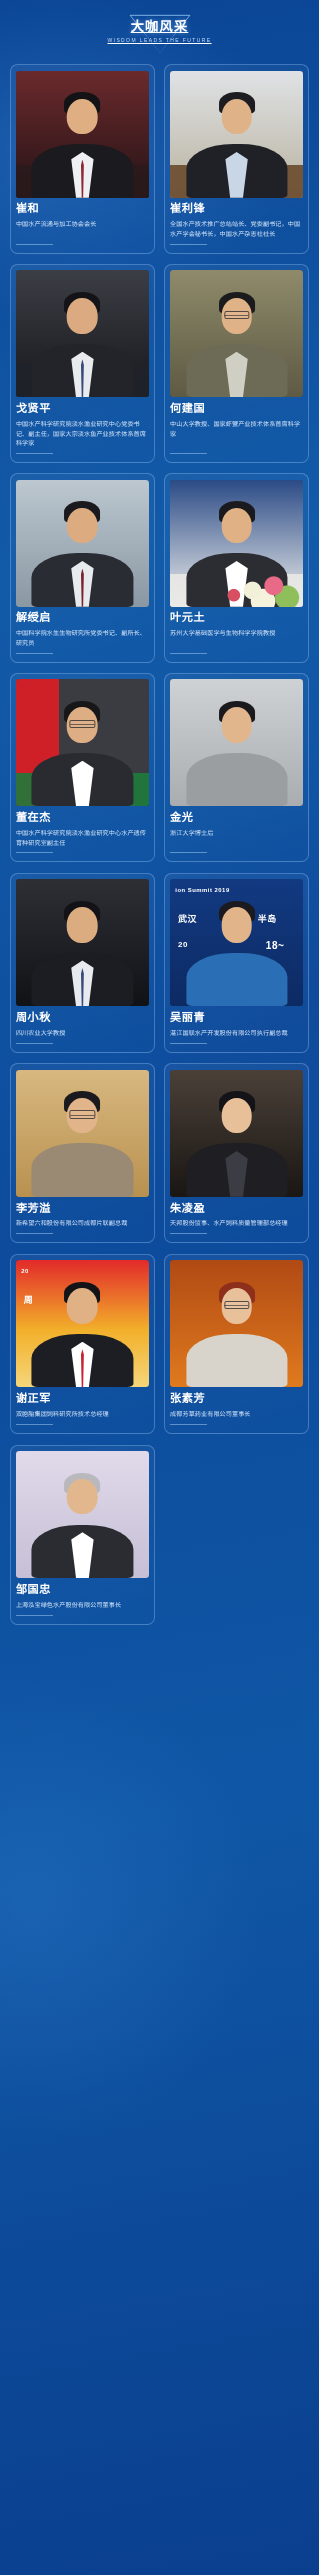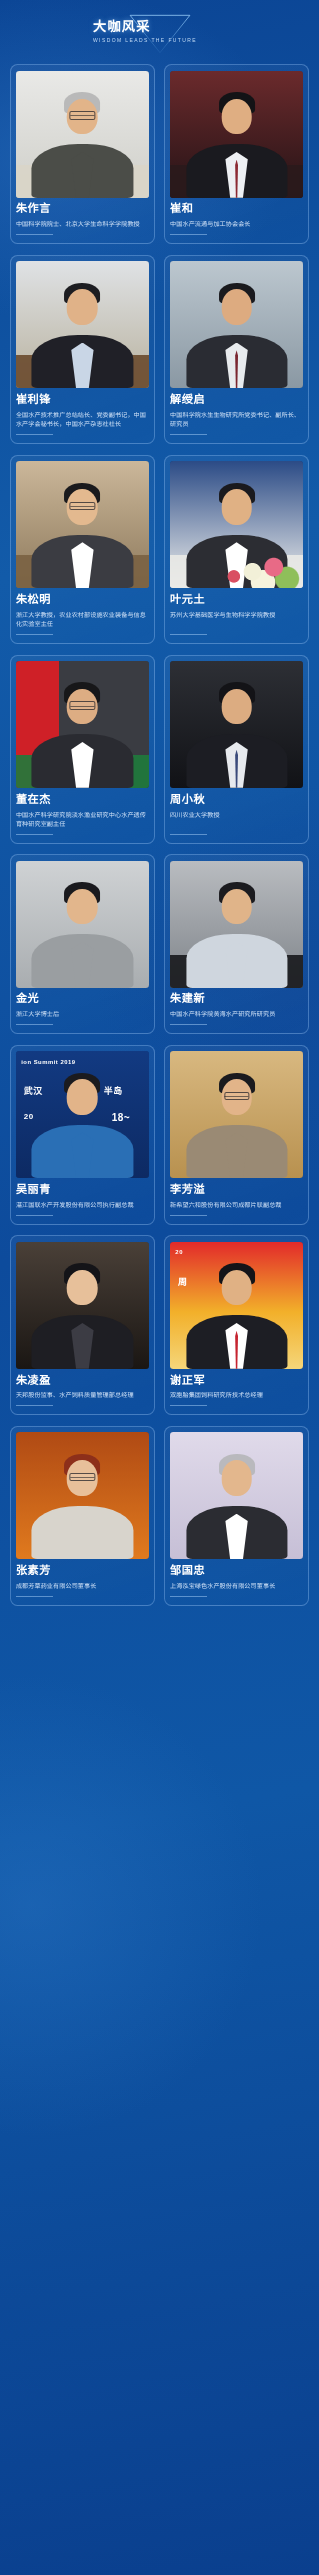--- a/index.html
+++ b/index.html
@@ -32,22 +32,23 @@
     align-items:center;
     justify-content:center;
     flex-direction:column;
   }
   .brand-wrap {
     position:relative;
     width:133px;
     height:49px;
     display:flex;
     flex-direction:column;
-    align-items:flex-start;
+    align-items:center;
     justify-content:center;
+    text-decoration:underline;
   }
   .brand-tri {
     position:absolute;
     top:8.5px;
     left:50%;
     transform:translateX(-50%);
     width:63px;
     height:42px;
     opacity:.95;
     pointer-events:none;
@@ -184,36 +185,20 @@
           <polygon points="3,4 115,4 59,74" fill="none" stroke="url(#tg)" stroke-width="1.6"></polygon>
         </svg>
       </div>
       <div class="brand-cn">大咖风采</div>
       <div class="brand-en">WISDOM  LEADS  THE  FUTURE</div>
     </div>
   </div>
 
   <div class="grid" id="grid">
       <div class="card">
-        <div class="photo" aria-label="朱作言坐在会议桌前">
-          <div class="ph-art">
-            <div class="bg" style="background:linear-gradient(180deg,#e9e9e7,#cfcfc9)"></div>
-            <div class="podium" style="height:26%;background:#d9d5c8;opacity:.9"></div>
-            <div class="torso" style="bottom:0;width:76%;height:42%;background:#4b4d48"></div>
-            <div class="shirt" style="bottom:0;width:30%;height:36%;background:#4b4d48"></div>
-            <div class="hair" style="top:17%;width:27%;height:17%;background:#b9b9b9"></div>
-            <div class="head" style="top:22%;width:23%;height:28%;background:#e2b489"></div>
-            <div class="glasses" style="top:32%;width:19%;height:6.5%"></div>
-          </div>
-        </div>
-        <div class="card-name">朱作言</div>
-        <div class="card-title">中国科学院院士、北京大学生命科学学院教授</div>
-        <div class="card-rule"></div>
-      </div>
-      <div class="card">
         <div class="photo" aria-label="崔和演讲照">
           <div class="ph-art">
             <div class="bg" style="background:linear-gradient(180deg,#6b2a2c,#241316)"></div>
             <div class="podium" style="height:26%;background:#2a1a1c;opacity:.9"></div>
             <div class="torso" style="bottom:0;width:76%;height:42%;background:#1a1a1f"></div>
             <div class="shirt" style="bottom:0;width:30%;height:36%;background:#eef0f3"></div>
             <div class="tie" style="bottom:0;width:9%;height:30%;background:#8c2a33"></div>
             <div class="hair" style="top:17%;width:27%;height:17%;background:#131316"></div>
             <div class="head" style="top:22%;width:23%;height:28%;background:#dfae82"></div>
           </div>
@@ -231,48 +216,63 @@
             <div class="shirt" style="bottom:0;width:30%;height:36%;background:#c9d6e6"></div>
             <div class="hair" style="top:17%;width:27%;height:17%;background:#1d1d21"></div>
             <div class="head" style="top:22%;width:23%;height:28%;background:#e0b288"></div>
           </div>
         </div>
         <div class="card-name">崔利锋</div>
         <div class="card-title">全国水产技术推广总站站长、党委副书记，中国水产学会秘书长，中国水产杂志社社长</div>
         <div class="card-rule"></div>
       </div>
       <div class="card">
+        <div class="photo" aria-label="戈贤平在讲台发言">
+          <div class="ph-art">
+            <div class="bg" style="background:linear-gradient(180deg,#3c3e45,#16181d)"></div>
+            <div class="podium" style="height:26%;background:#20222a;opacity:.9"></div>
+            <div class="torso" style="bottom:0;width:76%;height:42%;background:#23242a"></div>
+            <div class="shirt" style="bottom:0;width:30%;height:36%;background:#e9ecef"></div>
+            <div class="tie" style="bottom:0;width:9%;height:30%;background:#394a78"></div>
+            <div class="hair" style="top:17%;width:27%;height:17%;background:#141418"></div>
+            <div class="head" style="top:22%;width:23%;height:28%;background:#dbaa80"></div>
+          </div>
+        </div>
+        <div class="card-name">戈贤平</div>
+        <div class="card-title">中国水产科学研究院淡水渔业研究中心党委书记、副主任，国家大宗淡水鱼产业技术体系首席科学家</div>
+        <div class="card-rule"></div>
+      </div>
+      <div class="card">
+        <div class="photo" aria-label="何建国手持话筒">
+          <div class="ph-art">
+            <div class="bg" style="background:linear-gradient(180deg,#8e8a6a,#5e5a44)"></div>
+            <div class="torso" style="bottom:0;width:76%;height:42%;background:#6d6b55"></div>
+            <div class="shirt" style="bottom:0;width:30%;height:36%;background:#cfcfc4"></div>
+            <div class="hair" style="top:17%;width:27%;height:17%;background:#1b1b1e"></div>
+            <div class="head" style="top:22%;width:23%;height:28%;background:#e0b287"></div>
+            <div class="glasses" style="top:32%;width:19%;height:6.5%"></div>
+          </div>
+        </div>
+        <div class="card-name">何建国</div>
+        <div class="card-title">中山大学教授、国家虾蟹产业技术体系首席科学家</div>
+        <div class="card-rule"></div>
+      </div>
+      <div class="card">
         <div class="photo" aria-label="解绶启户外照">
           <div class="ph-art">
             <div class="bg" style="background:linear-gradient(180deg,#bcc7cf,#8a98a3)"></div>
             <div class="torso" style="bottom:0;width:76%;height:42%;background:#2a2c33"></div>
             <div class="shirt" style="bottom:0;width:30%;height:36%;background:#e8ebee"></div>
             <div class="tie" style="bottom:0;width:9%;height:30%;background:#7a2630"></div>
             <div class="hair" style="top:17%;width:27%;height:17%;background:#1a1a1e"></div>
             <div class="head" style="top:22%;width:23%;height:28%;background:#ddab80"></div>
           </div>
         </div>
         <div class="card-name">解绶启</div>
         <div class="card-title">中国科学院水生生物研究所党委书记、副所长、研究员</div>
-        <div class="card-rule"></div>
-      </div>
-      <div class="card">
-        <div class="photo" aria-label="朱松明在会场">
-          <div class="ph-art">
-            <div class="bg" style="background:linear-gradient(180deg,#cbb79a,#8e7a5c)"></div>
-            <div class="podium" style="height:26%;background:#7a6243;opacity:.9"></div>
-            <div class="torso" style="bottom:0;width:76%;height:42%;background:#3b3c42"></div>
-            <div class="shirt" style="bottom:0;width:30%;height:36%;background:#ffffff"></div>
-            <div class="hair" style="top:17%;width:27%;height:17%;background:#1a1a1d"></div>
-            <div class="head" style="top:22%;width:23%;height:28%;background:#e3b98f"></div>
-            <div class="glasses" style="top:32%;width:19%;height:6.5%"></div>
-          </div>
-        </div>
-        <div class="card-name">朱松明</div>
-        <div class="card-title">浙江大学教授，农业农村部设施农业装备与信息化实验室主任</div>
         <div class="card-rule"></div>
       </div>
       <div class="card">
         <div class="photo" aria-label="叶元土与鲜花">
           <div class="ph-art">
             <div class="bg" style="background:linear-gradient(180deg,#2b4b86,#f1f1ee)"></div>
             <div class="podium" style="height:26%;background:#e9e9e6;opacity:.9"></div>
             <div class="torso" style="bottom:0;width:76%;height:42%;background:#2c2d33"></div>
             <div class="shirt" style="bottom:0;width:30%;height:36%;background:#ffffff"></div>
             <div class="hair" style="top:17%;width:27%;height:17%;background:#1a1a1e"></div>
@@ -294,61 +294,46 @@
             <div class="hair" style="top:17%;width:27%;height:17%;background:#171719"></div>
             <div class="head" style="top:22%;width:23%;height:28%;background:#ddad83"></div>
             <div class="glasses" style="top:32%;width:19%;height:6.5%"></div>
           </div>
         </div>
         <div class="card-name">董在杰</div>
         <div class="card-title">中国水产科学研究院淡水渔业研究中心水产遗传育种研究室副主任</div>
         <div class="card-rule"></div>
       </div>
       <div class="card">
+        <div class="photo" aria-label="金光浅灰衬衫照">
+          <div class="ph-art">
+            <div class="bg" style="background:linear-gradient(180deg,#cfd2d4,#a9adb0)"></div>
+            <div class="torso" style="bottom:0;width:76%;height:42%;background:#9a9ea1"></div>
+            <div class="shirt" style="bottom:0;width:30%;height:36%;background:#9a9ea1"></div>
+            <div class="hair" style="top:17%;width:27%;height:17%;background:#1a1a1e"></div>
+            <div class="head" style="top:22%;width:23%;height:28%;background:#e2b68c"></div>
+          </div>
+        </div>
+        <div class="card-name">金光</div>
+        <div class="card-title">浙江大学博士后</div>
+        <div class="card-rule"></div>
+      </div>
+      <div class="card">
         <div class="photo" aria-label="周小秋侧身照">
           <div class="ph-art">
             <div class="bg" style="background:linear-gradient(180deg,#2d2f35,#111216)"></div>
             <div class="torso" style="bottom:0;width:76%;height:42%;background:#1c1d23"></div>
             <div class="shirt" style="bottom:0;width:30%;height:36%;background:#e7eaee"></div>
             <div class="tie" style="bottom:0;width:9%;height:30%;background:#3a4a7a"></div>
             <div class="hair" style="top:17%;width:27%;height:17%;background:#131317"></div>
             <div class="head" style="top:22%;width:23%;height:28%;background:#dcac81"></div>
           </div>
         </div>
         <div class="card-name">周小秋</div>
         <div class="card-title">四川农业大学教授</div>
-        <div class="card-rule"></div>
-      </div>
-      <div class="card">
-        <div class="photo" aria-label="金光浅灰衬衫照">
-          <div class="ph-art">
-            <div class="bg" style="background:linear-gradient(180deg,#cfd2d4,#a9adb0)"></div>
-            <div class="torso" style="bottom:0;width:76%;height:42%;background:#9a9ea1"></div>
-            <div class="shirt" style="bottom:0;width:30%;height:36%;background:#9a9ea1"></div>
-            <div class="hair" style="top:17%;width:27%;height:17%;background:#1a1a1e"></div>
-            <div class="head" style="top:22%;width:23%;height:28%;background:#e2b68c"></div>
-          </div>
-        </div>
-        <div class="card-name">金光</div>
-        <div class="card-title">浙江大学博士后</div>
-        <div class="card-rule"></div>
-      </div>
-      <div class="card">
-        <div class="photo" aria-label="朱建新在讲台上">
-          <div class="ph-art">
-            <div class="bg" style="background:linear-gradient(180deg,#b9bcc0,#7f848a)"></div>
-            <div class="podium" style="height:26%;background:#17181c;opacity:.9"></div>
-            <div class="torso" style="bottom:0;width:76%;height:42%;background:#cfd6de"></div>
-            <div class="shirt" style="bottom:0;width:30%;height:36%;background:#cfd6de"></div>
-            <div class="hair" style="top:17%;width:27%;height:17%;background:#1b1b1f"></div>
-            <div class="head" style="top:22%;width:23%;height:28%;background:#e0b489"></div>
-          </div>
-        </div>
-        <div class="card-name">朱建新</div>
-        <div class="card-title">中国水产科学院黄海水产研究所研究员</div>
         <div class="card-rule"></div>
       </div>
       <div class="card">
         <div class="photo" aria-label="吴丽青在会议背景板前讲话">
           <div class="ph-art">
             <div class="bg" style="background:linear-gradient(180deg,#123a82,#0d2a63)"></div>
             <div class="torso" style="bottom:0;width:76%;height:42%;background:#2a6fb5"></div>
             <div class="shirt" style="bottom:0;width:30%;height:36%;background:#2a6fb5"></div>
             <div class="hair" style="top:17%;width:27%;height:17%;background:#1b1b1f"></div>
             <div class="head" style="top:22%;width:23%;height:28%;background:#e2b489"></div>

